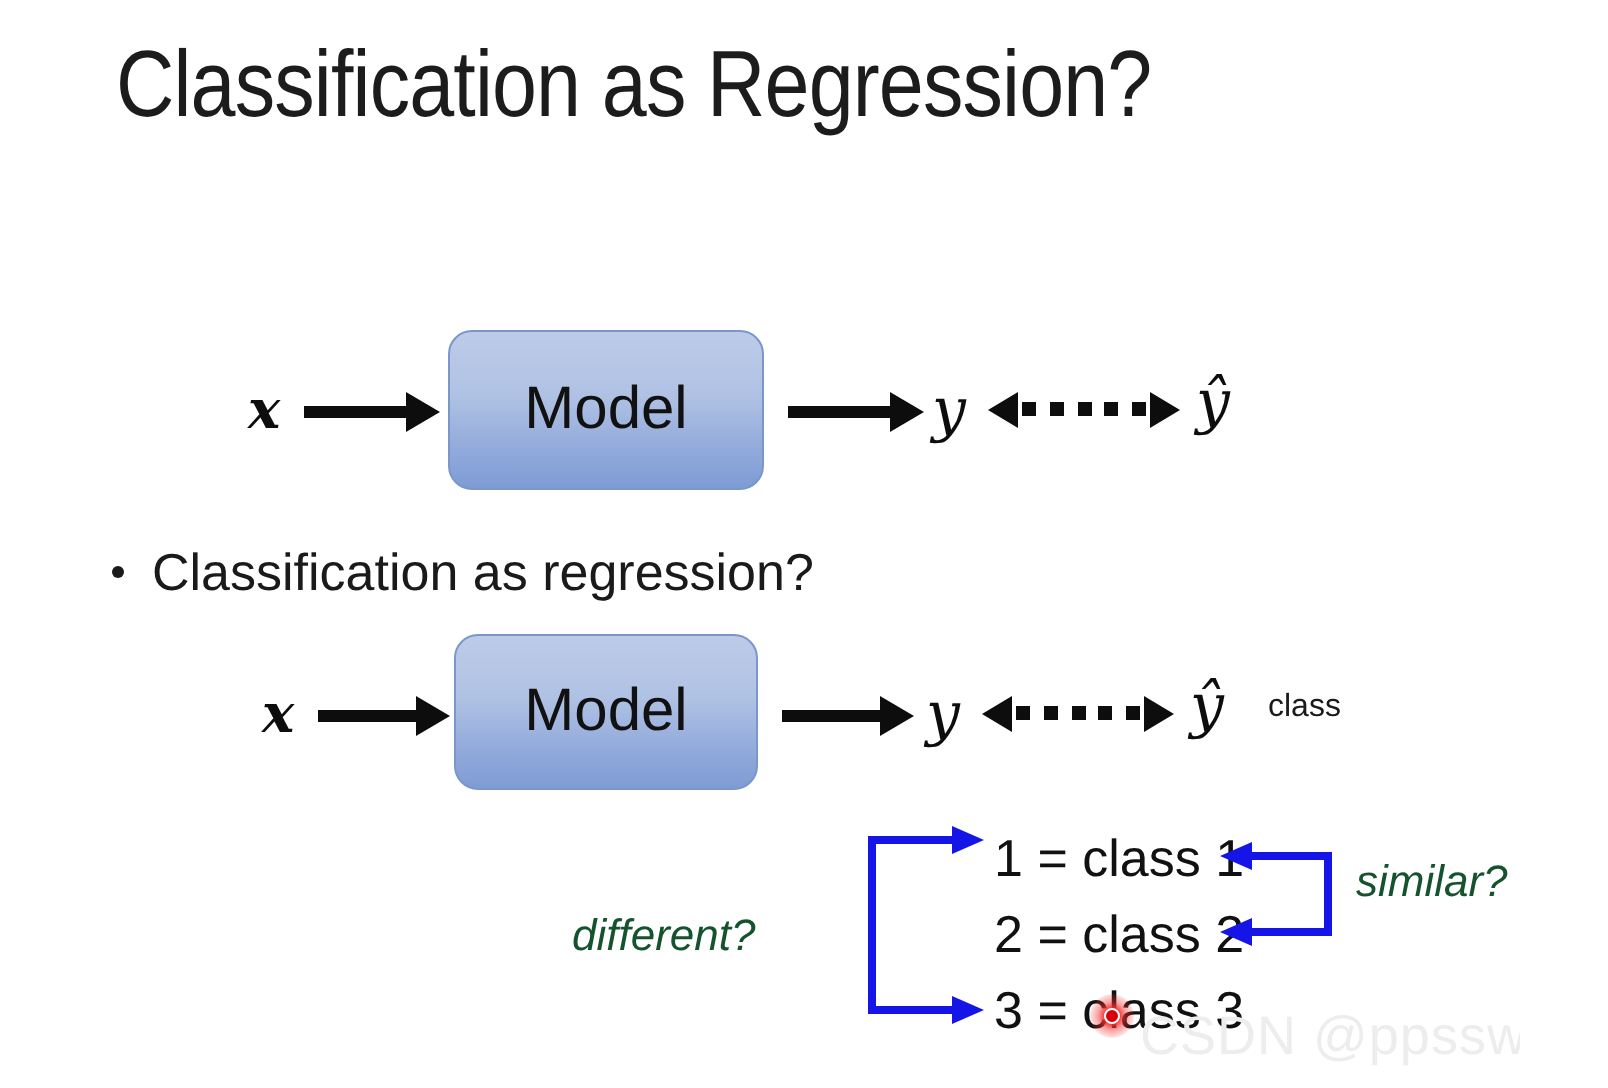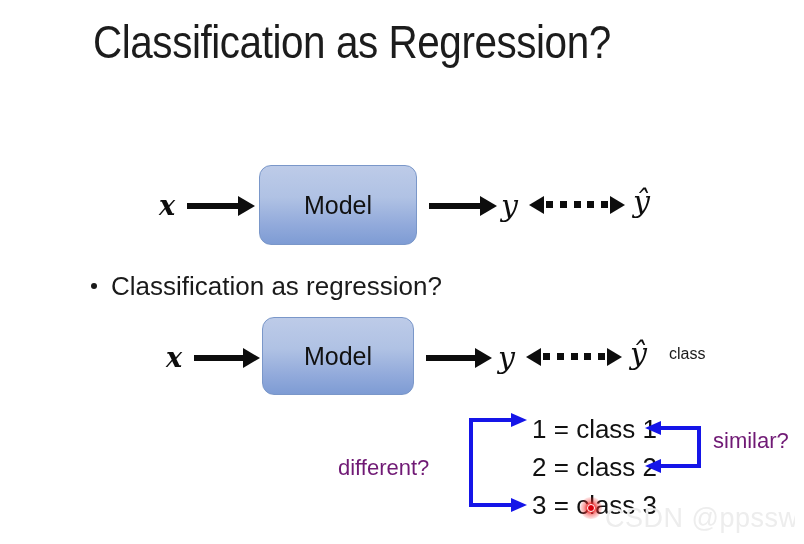--- a/index.html
+++ b/index.html
@@ -8,21 +8,20 @@
     background: #ffffff;
   }
   #slide {
     position: relative;
     width: 760px;
     height: 544px;
     background: #ffffff;
     overflow: hidden;
     font-family: "Liberation Sans", sans-serif;
     color: #1a1a1a;
-    margin-left: 35px;
   }
 
   
   .slide-title {
     position: absolute;
     left: 58px;
     top: 12px;
     font-family: "Liberation Sans", sans-serif;
     font-size: 47px;
     font-weight: 400;
@@ -150,21 +149,21 @@
     border: 1px solid #7a97c9;
     border-radius: 12px;
     background: linear-gradient(180deg, #bdcbe8 0%, #b0c2e4 40%, #92aadb 75%, #7e9cd4 100%);
     display: flex;
     align-items: center;
     justify-content: center;
     box-sizing: border-box;
   }
   .model-box-label {
     font-family: "Liberation Sans", sans-serif;
-    font-size: 25px;
+    font-size: 30px;
     color: #111111;
     letter-spacing: 0px;
   }
 
   .class-note {
     position: absolute;
     font-family: "Liberation Sans", sans-serif;
     font-size: 16px;
     color: #1a1a1a;
     white-space: nowrap;
@@ -177,22 +176,23 @@
     font-size: 26px;
     color: #111111;
     white-space: nowrap;
     letter-spacing: 0px;
   }
 
   .side-label {
     position: absolute;
     font-family: "Liberation Sans", sans-serif;
     font-size: 22px;
-    color: #701a75;
-    white-space: nowrap;
+    color: #14532d;
+    white-space: nowrap;
+    font-style: italic;
   }
 
   .bracket-svg {
     position: absolute;
     overflow: visible;
   }
 
   
   .watermark {
     position: absolute;
@@ -314,21 +314,21 @@
   </div>
 
   <svg class="bracket-svg" style="left:430px; top:405px;" width="62" height="110" viewBox="0 0 62 110">
     <g fill="none" stroke="#1515e8" stroke-width="4">
       <path d="M 48 15 L 6 15 L 6 100 L 48 100"></path>
     </g>
     <polygon points="46,8 62,15 46,22" fill="#1515e8"></polygon>
     <polygon points="46,93 62,100 46,107" fill="#1515e8"></polygon>
   </svg>
 
-  <span class="side-label" style="left:303px; top:455px;">different?</span>
+  <span class="side-label" style="left:286px; top:455px;">different?</span>
 
   <span class="class-line" style="left:497px; top:414px;">
     <span>1</span>
     <span>=</span>
     <span>class 1</span>
   </span>
 
   <span class="class-line" style="left:497px; top:452px;">
     <span>2</span>
     <span>=</span>

